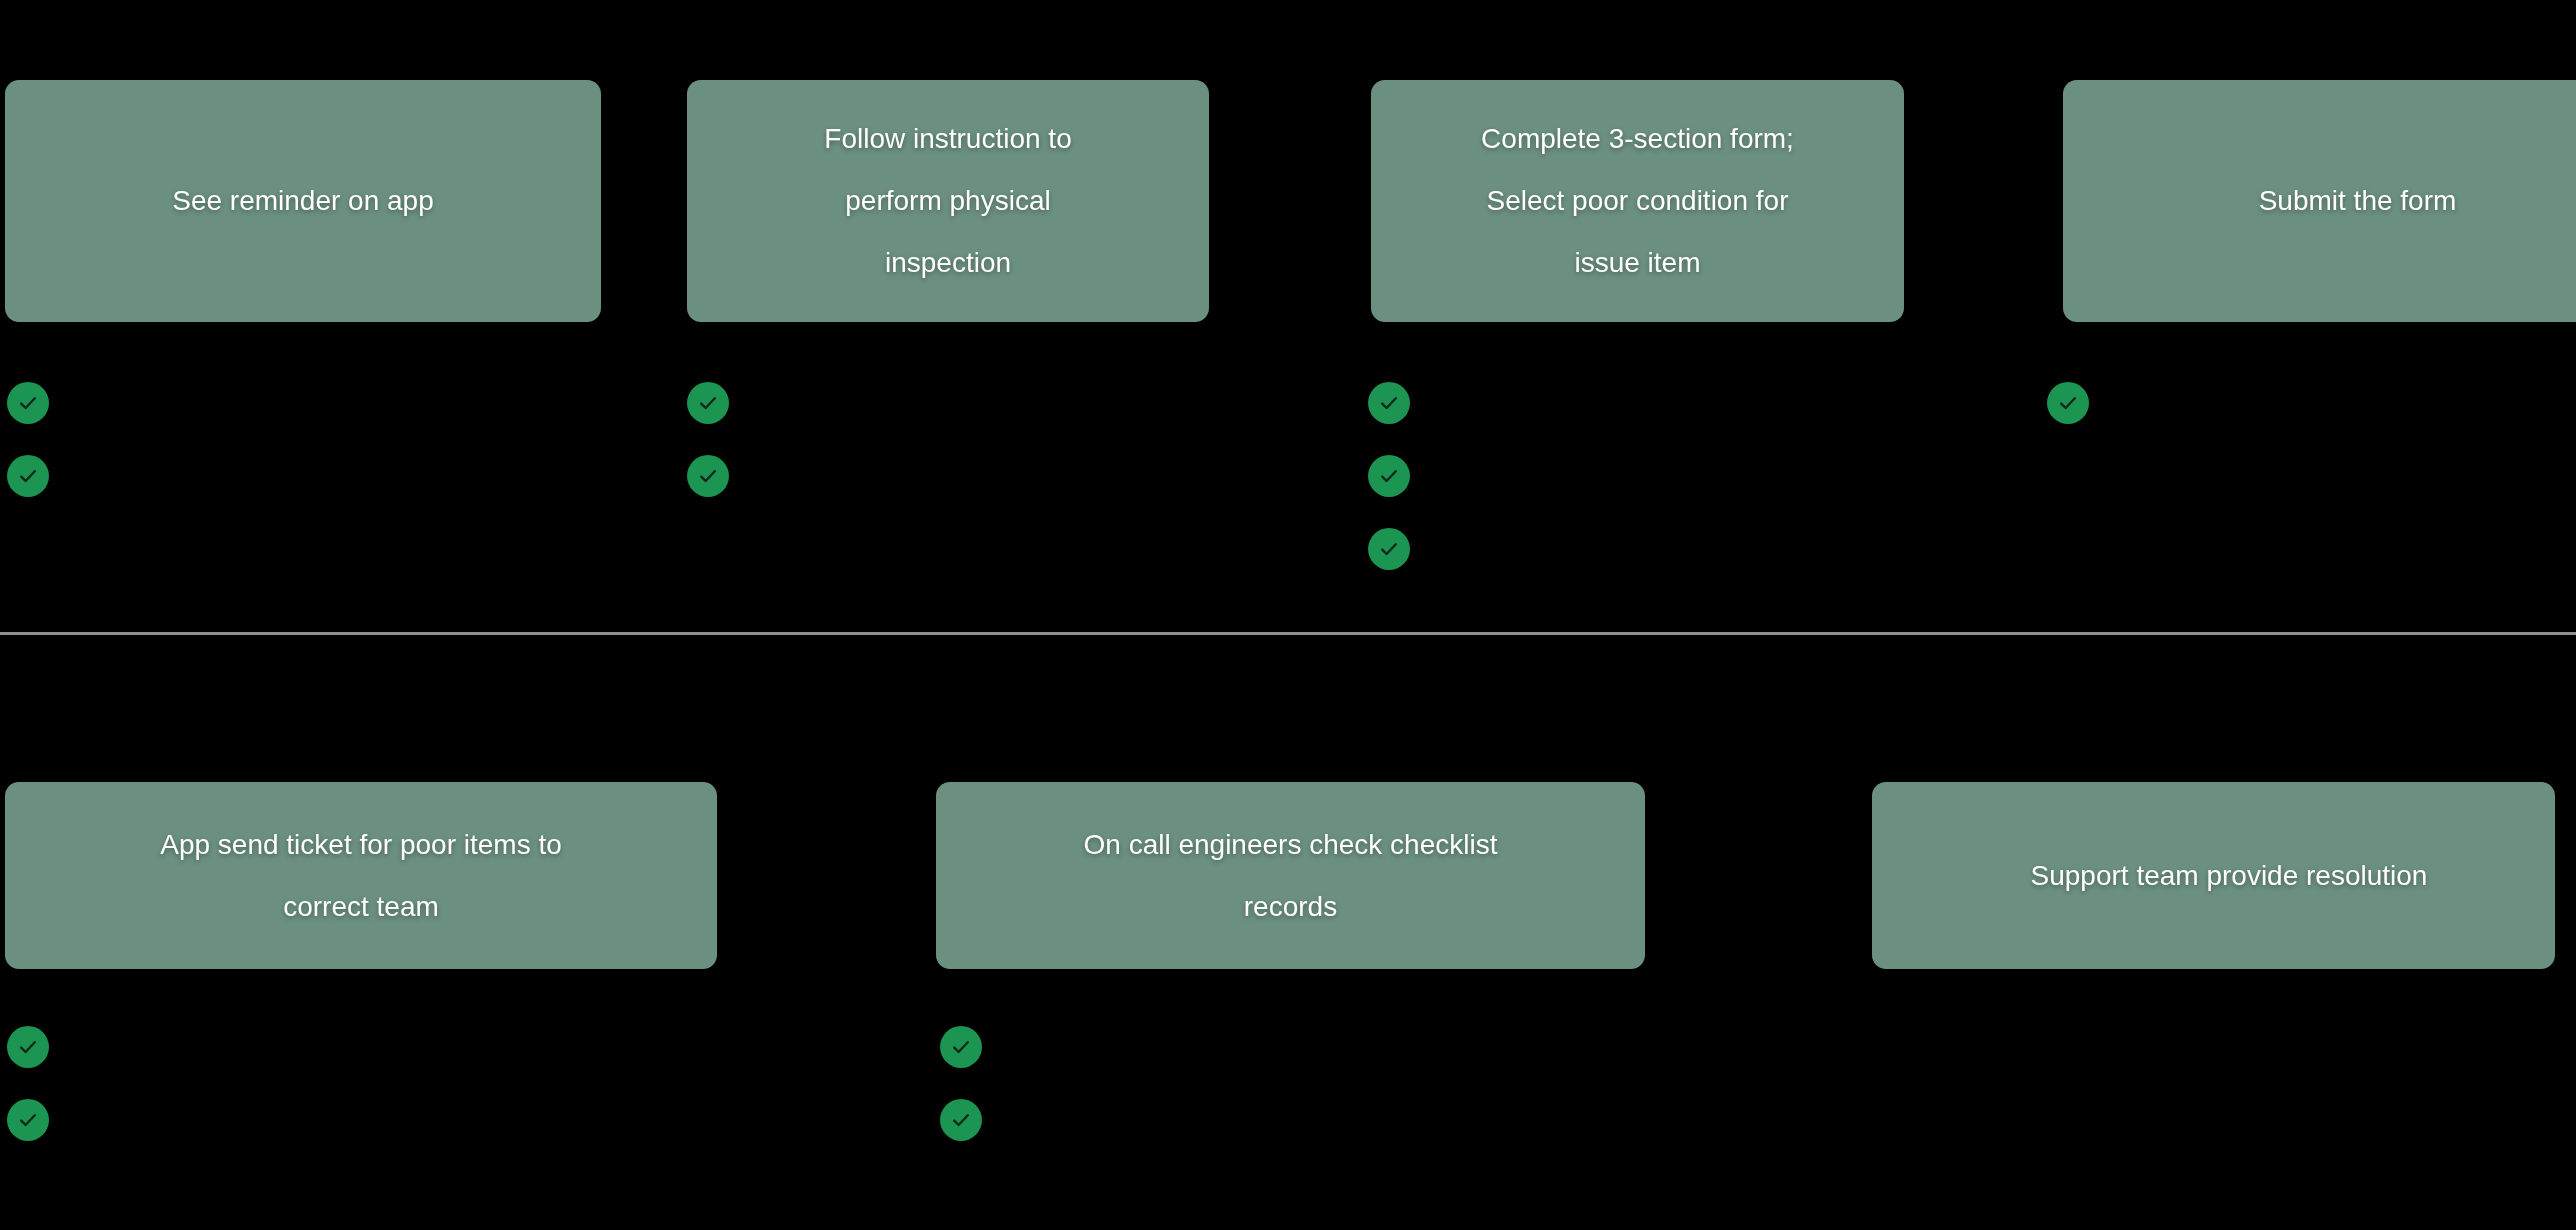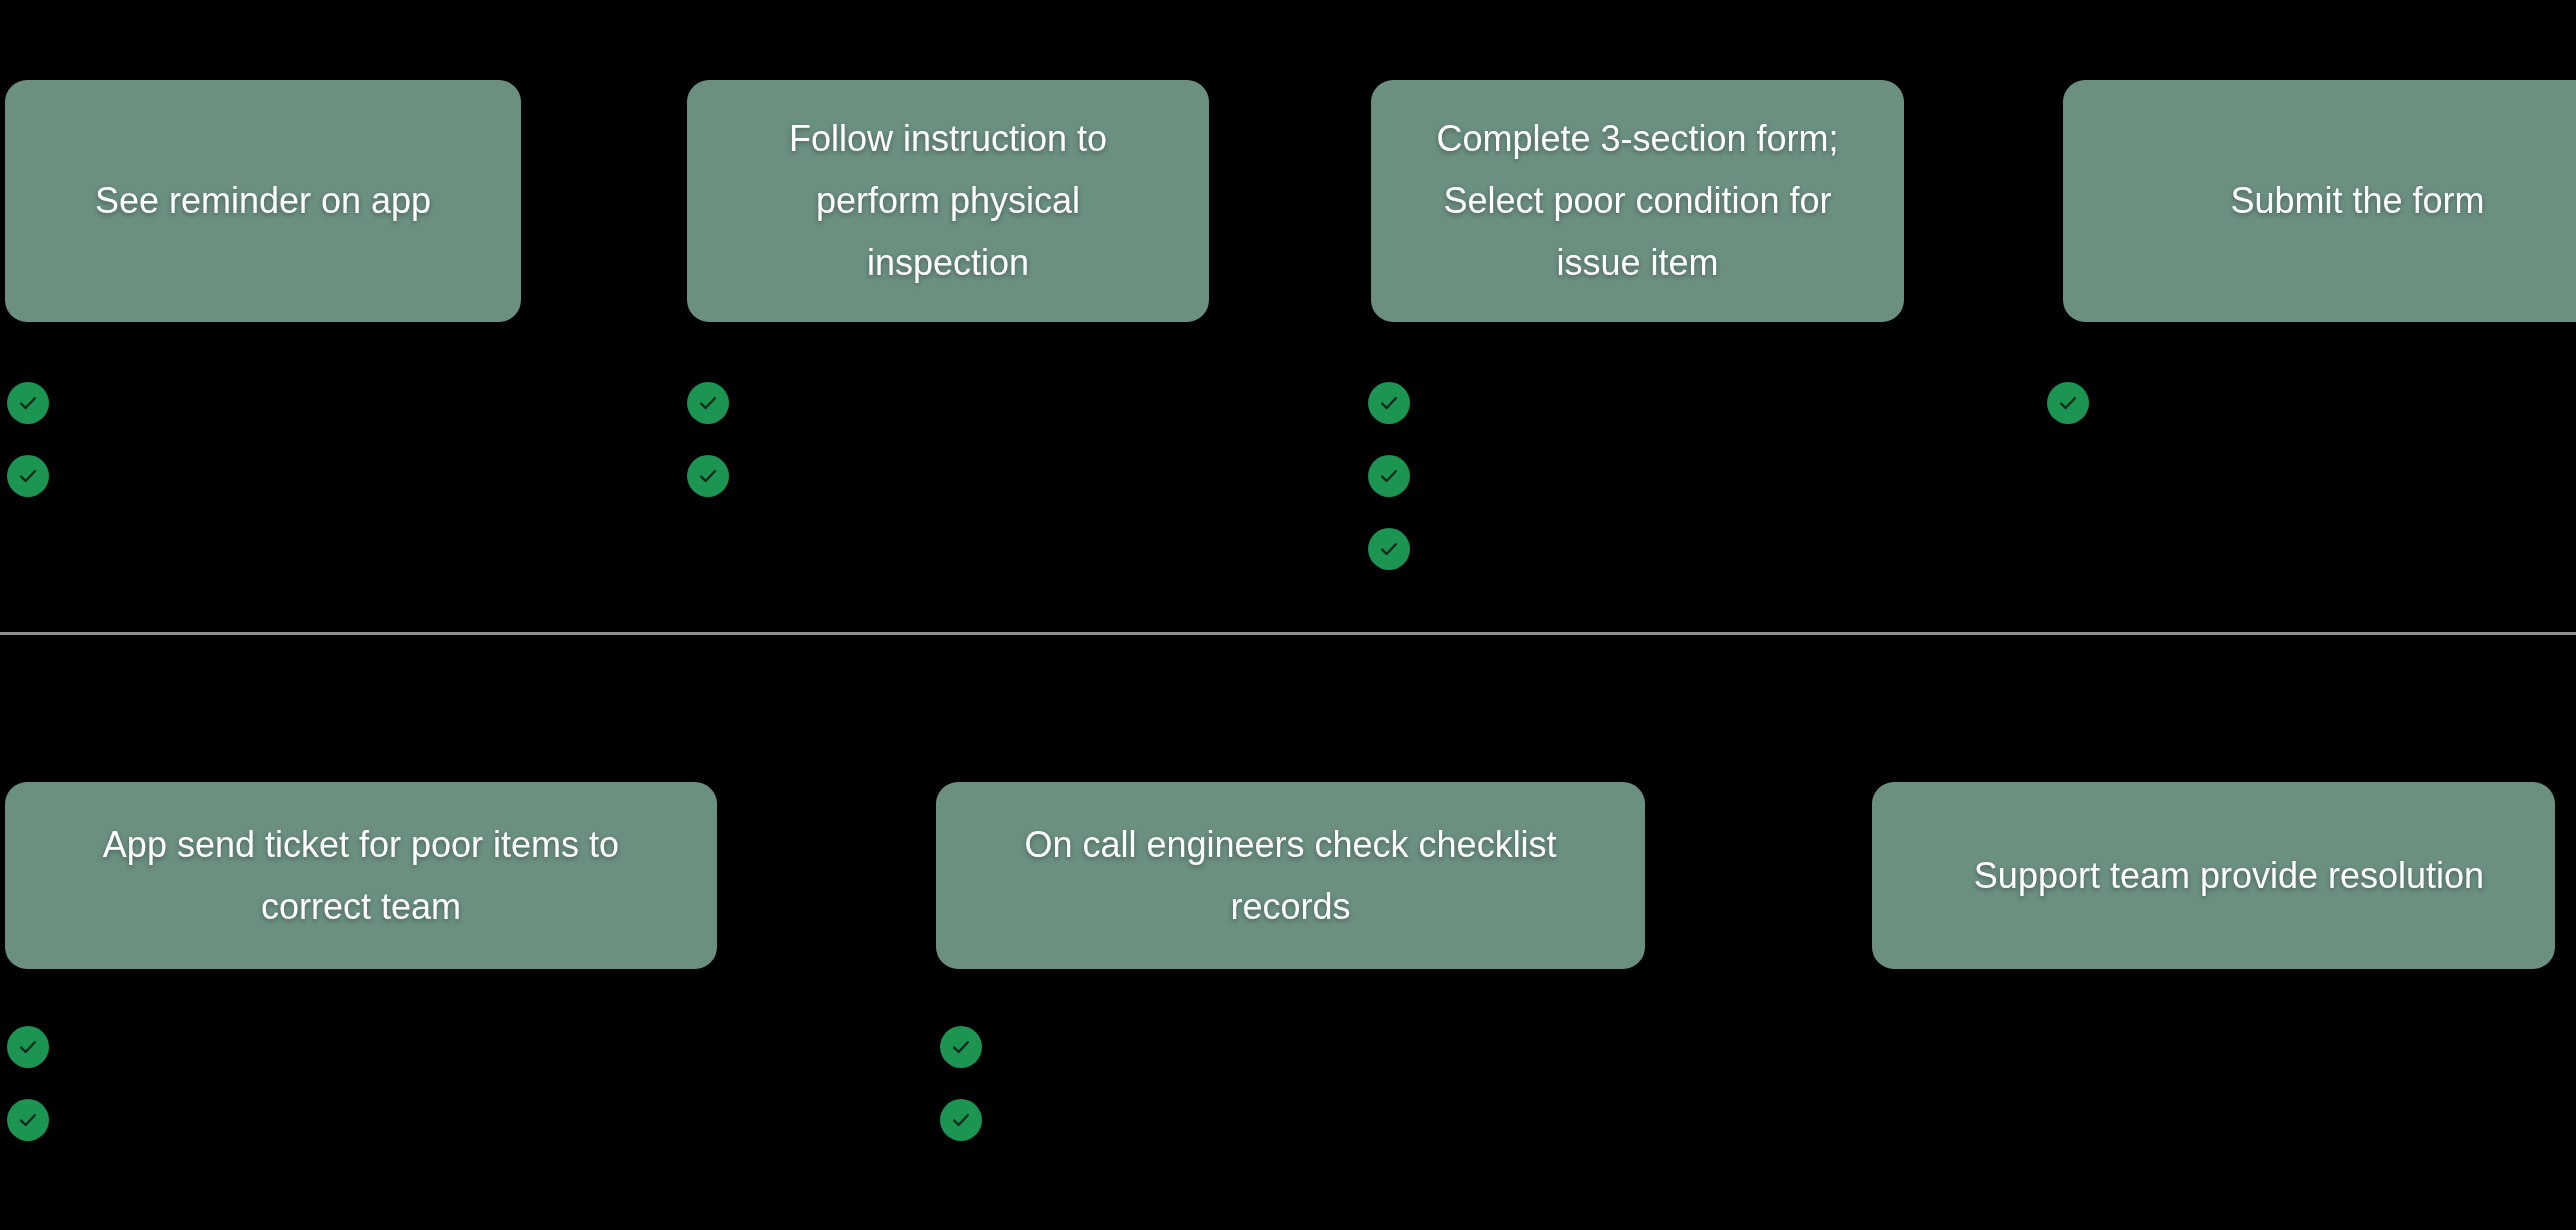--- a/index.html
+++ b/index.html
@@ -15,32 +15,32 @@
     position:relative;
     width:2576px;height:1230px;
     background:var(--bg);
     overflow:hidden;
     font-family:"Liberation Sans", sans-serif;
   }
   .card{
     position:absolute;
     top:80px;height:242px;
     background:var(--card);
-    border-radius:22px;
+    border-radius:14px;
     display:flex;align-items:center;justify-content:center;
     text-align:center;
     color:var(--text);
-    font-size:36px;
+    font-size:28px;
     line-height:62px;
     white-space:pre-line;
     text-shadow:0 1.9px 5.7px rgba(0,0,0,0.35);
     box-shadow:0 2.5px 8.8px rgba(0,0,0,0.45);
   }
   .row2{top:782px;height:187px;}
-  .c1{left:5px;width:516px;}
+  .c1{left:5px;width:596px;}
   .c2{left:687px;width:522px;}
   .c3{left:1371px;width:533px;text-align:center;}
   .c4{left:2063px;width:589px;}
   .c5{left:5px;width:712px;}
   .c6{left:936px;width:709px;}
   .c7{left:1872px;width:652px;padding-left:31px;}
   .checks{
     position:absolute;
     display:flex;flex-direction:column;gap:31px;
   }

